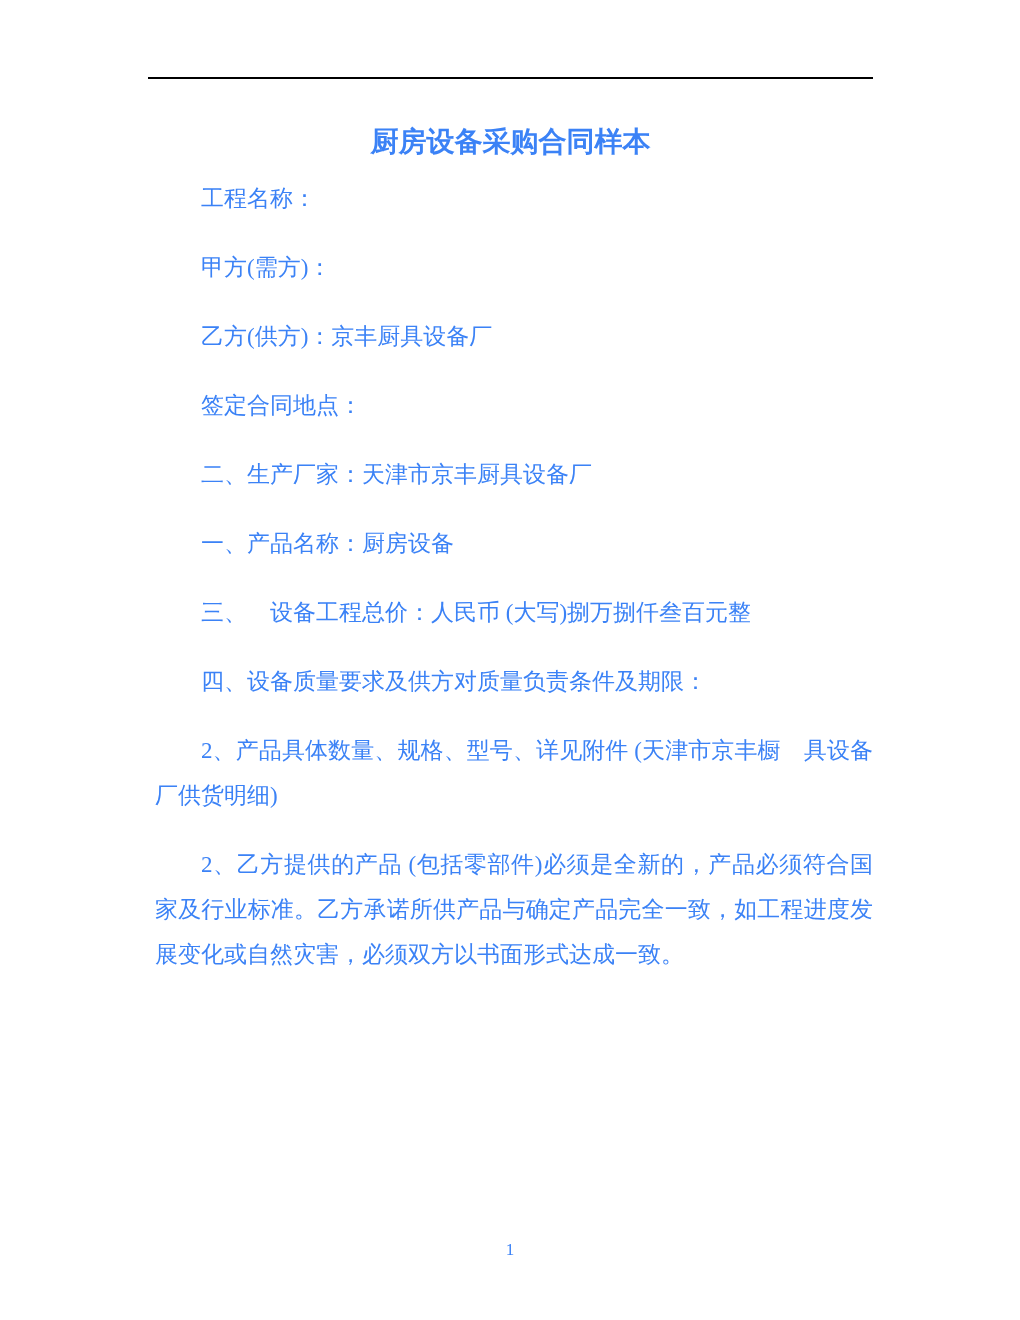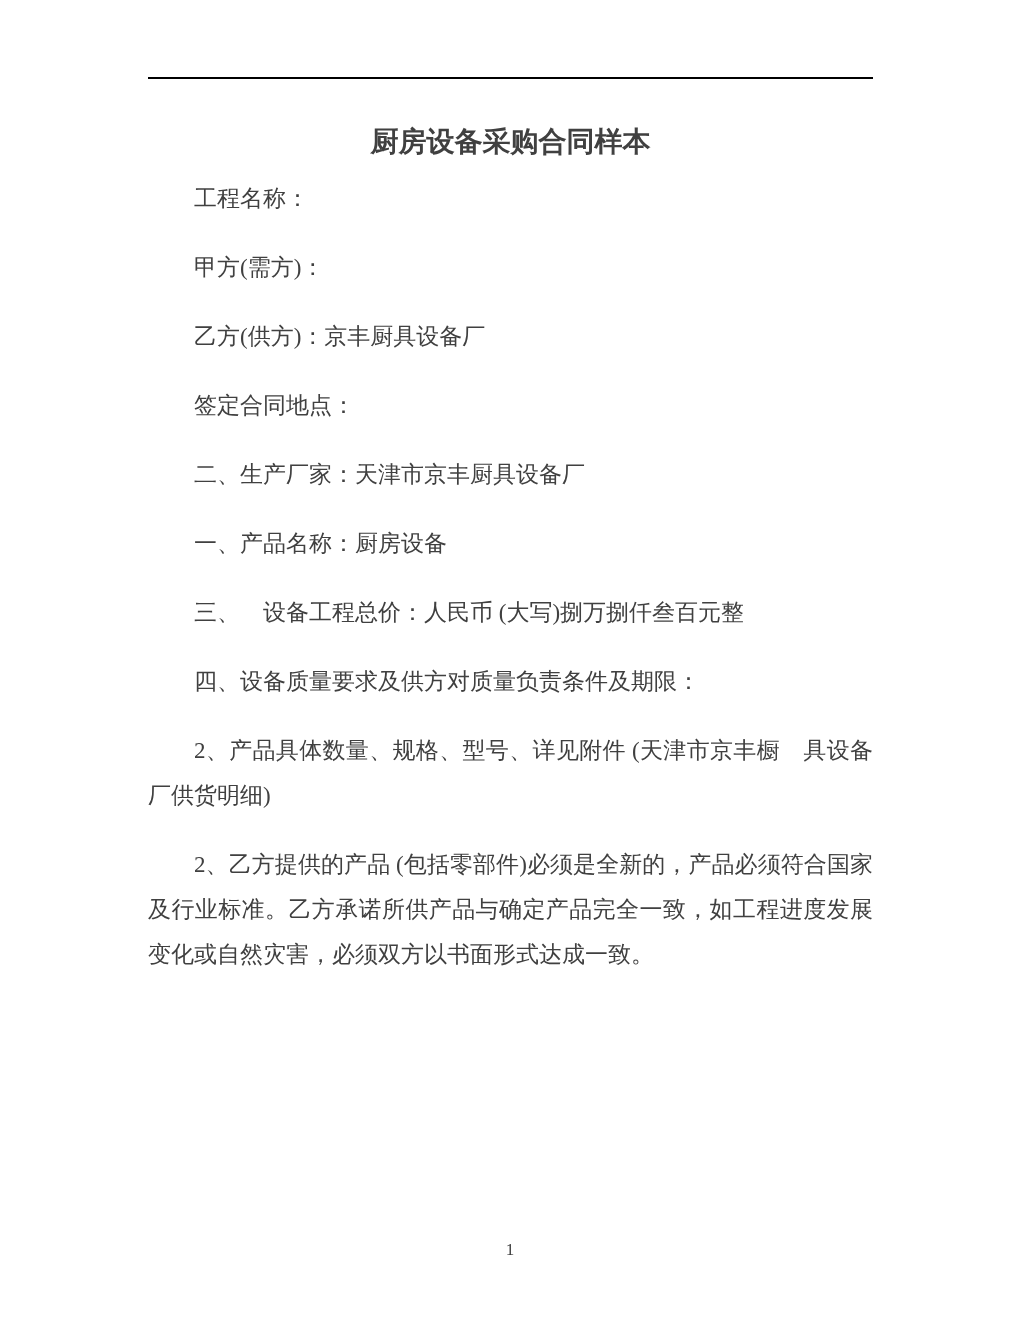--- a/index.html
+++ b/index.html
@@ -5,21 +5,21 @@
   html, body {
     margin: 0;
     padding: 0;
     background: #ffffff;
   }
   .page {
     position: relative;
     width: 1020px;
     height: 1320px;
     background: #ffffff;
-    color: #404040;
+    color: #3b82f6;
     font-family: "Liberation Serif", "DejaVu Serif", serif;
     overflow: hidden;
   }
   .header-rule {
     position: absolute;
     left: 148px;
     top: 77px;
     width: 725px;
     height: 0;
     border-top: 2px solid #000000;
@@ -34,21 +34,21 @@
     font-size: 28px;
     font-weight: bold;
     line-height: 32px;
     text-align: center;
     margin: 0 0 18px 0;
     white-space: nowrap;
   }
   p.body-par {
     font-size: 23px;
     line-height: 45px;
-    margin: 0 0 24px 0;
+    margin: 0 0 24px 7px;
     text-indent: 2em;
     text-align: justify;
     word-break: break-all;
   }
   .page-number {
     position: absolute;
     left: 0;
     right: 0;
     top: 1240px;
     text-align: center;

